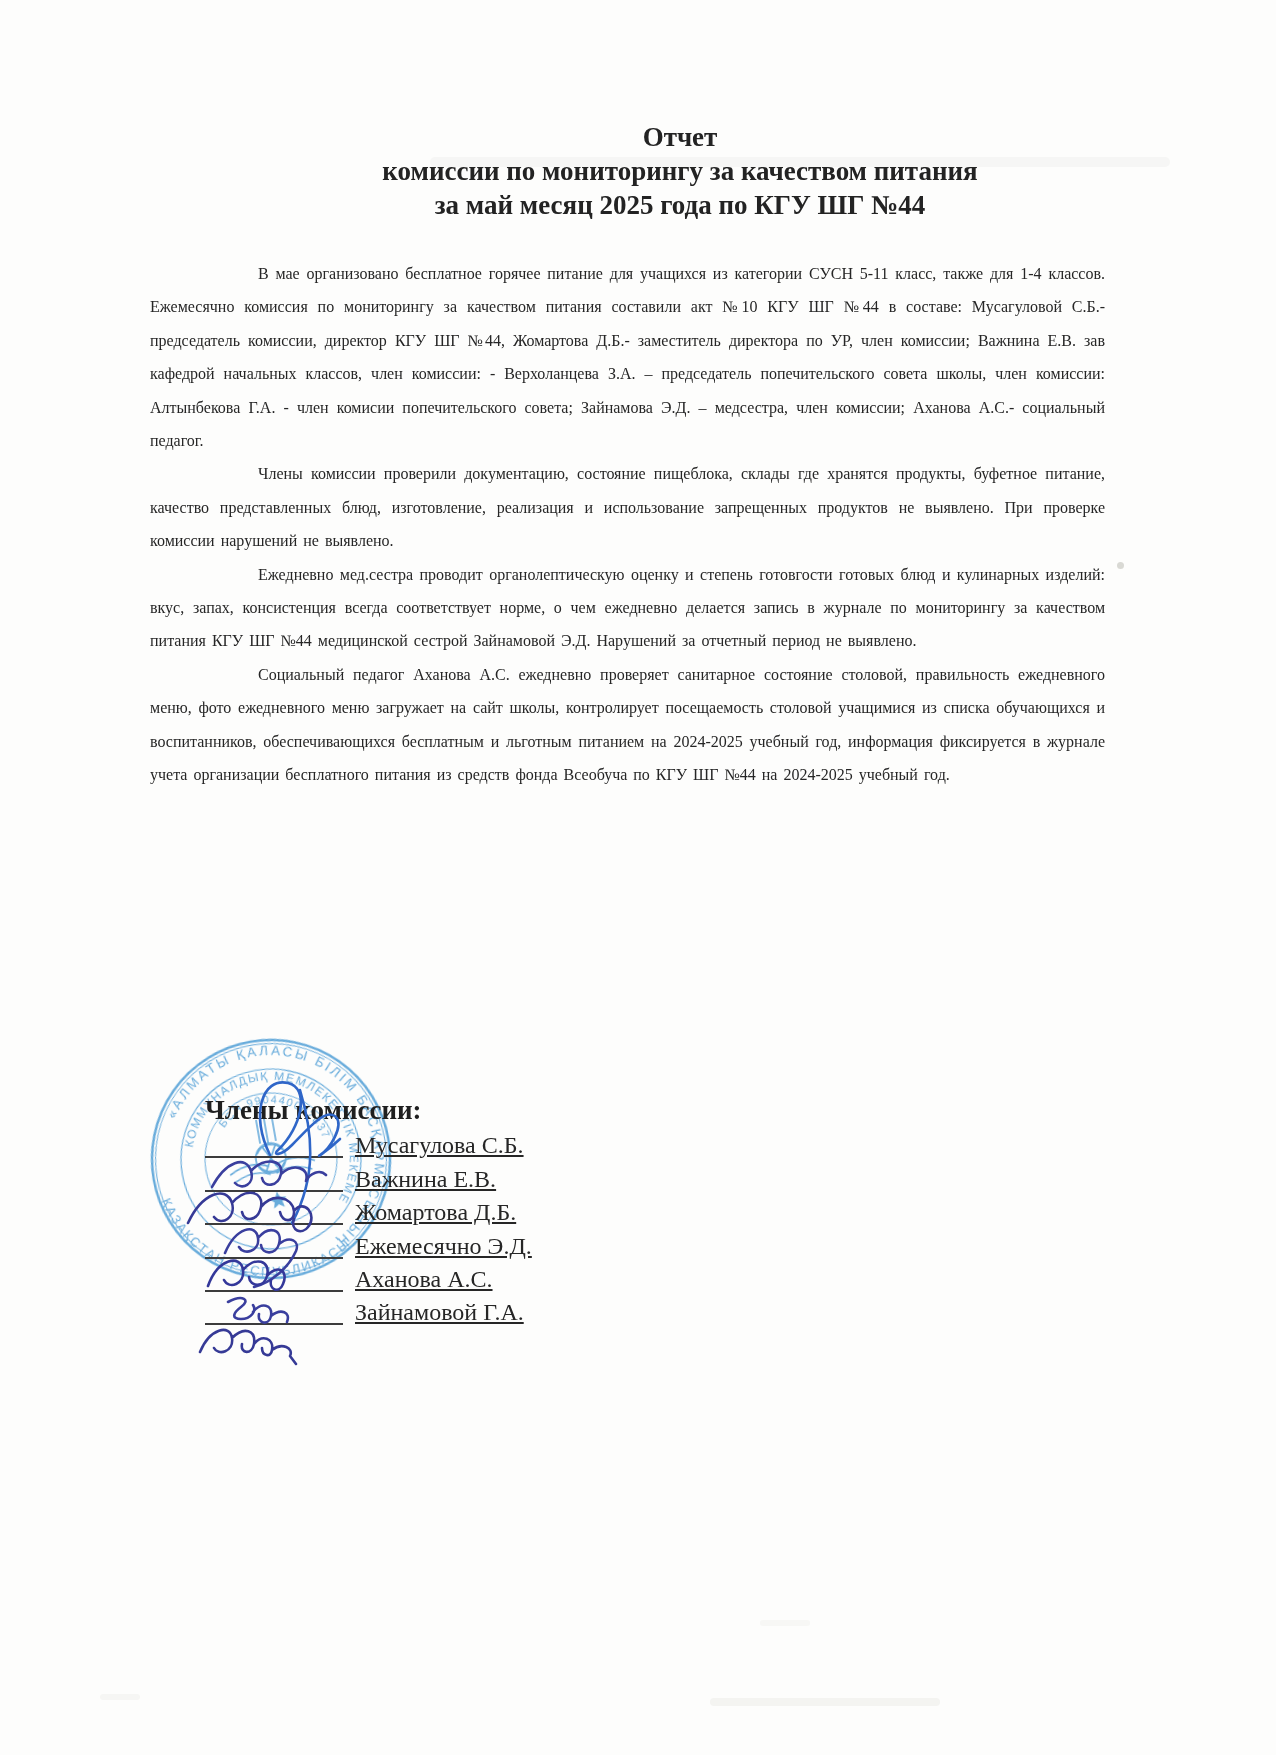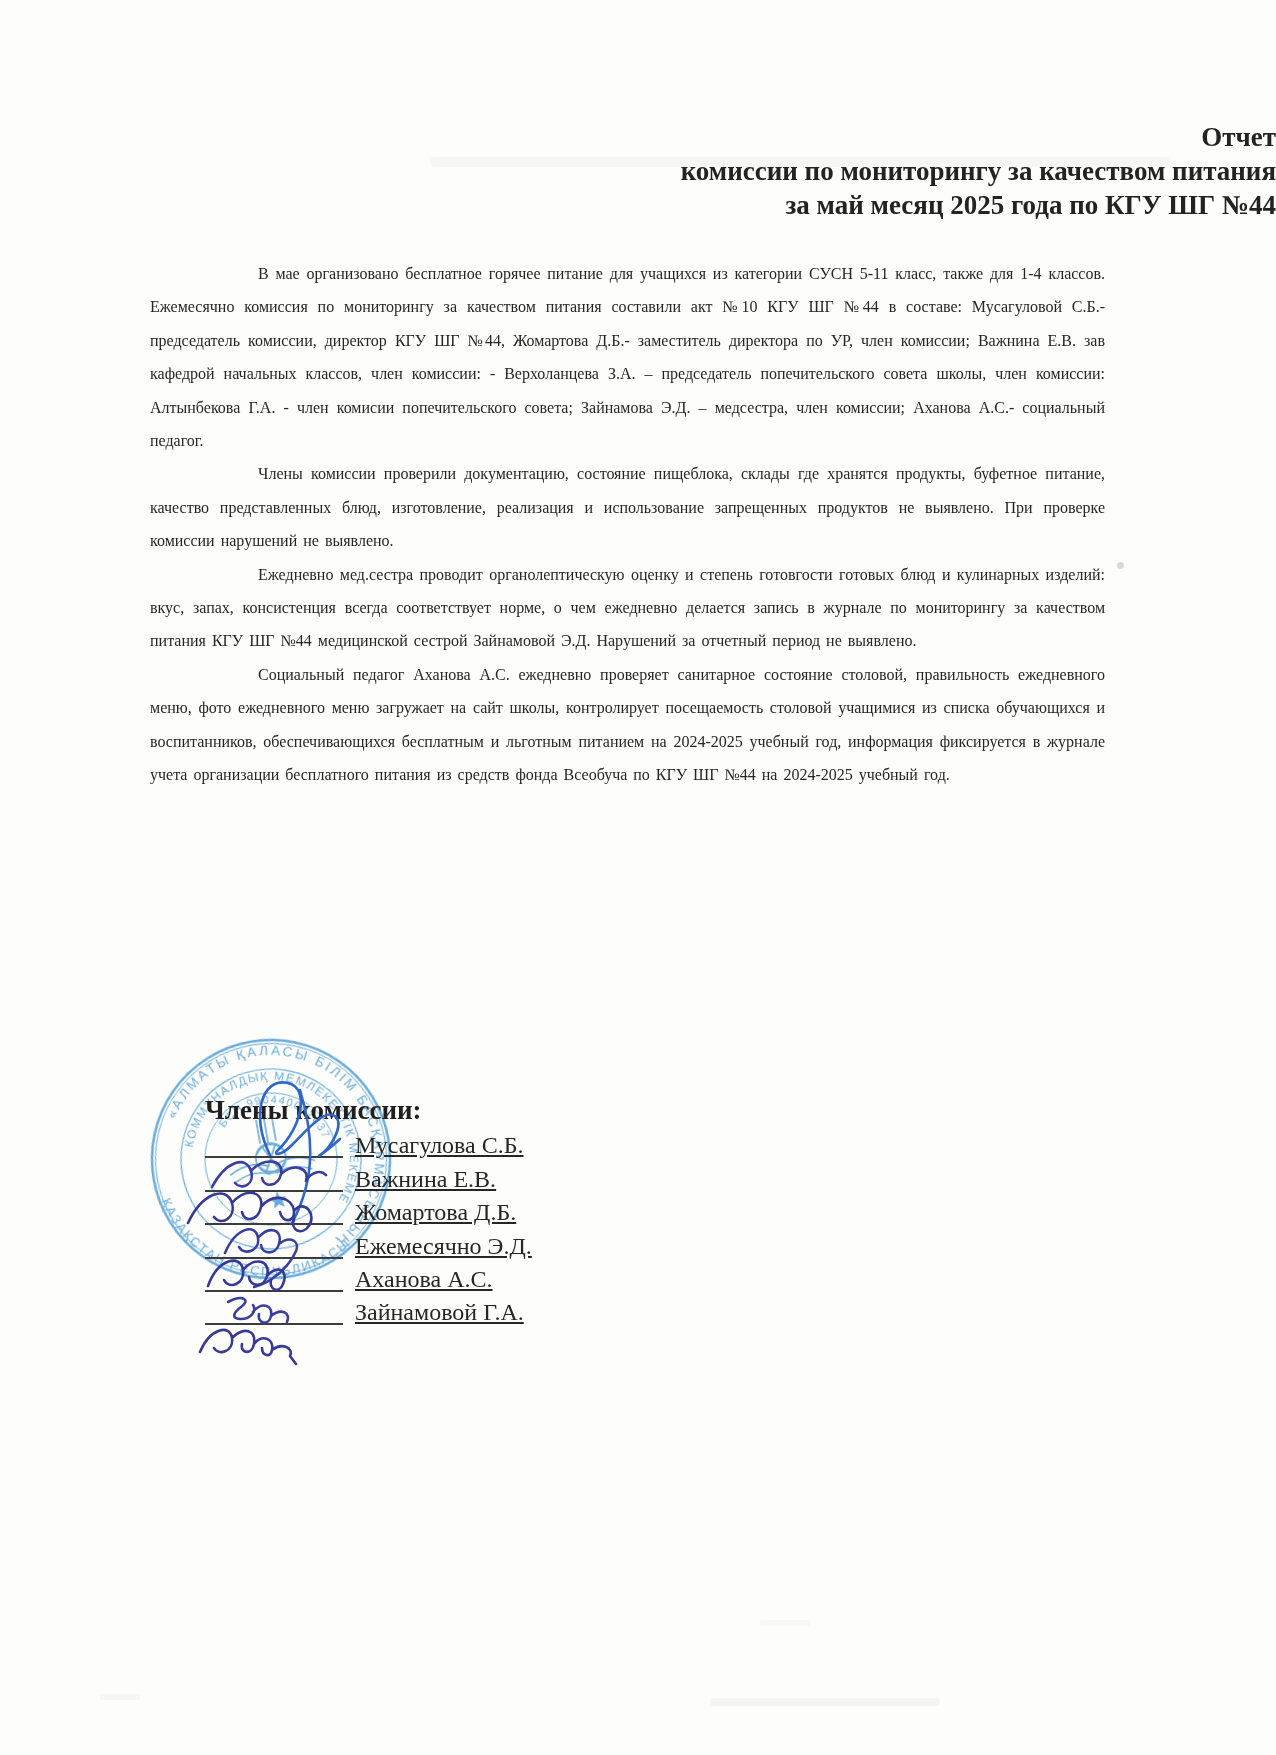--- a/index.html
+++ b/index.html
@@ -8,21 +8,21 @@
     position:relative;
     width:1276px;height:1755px;
     margin:0 auto;
     background:#fdfdfc;
     overflow:hidden;
     font-family:"Liberation Serif","DejaVu Serif",serif;
     color:#262626;
   }
   .title-block{
     position:absolute;left:84px;top:120px;width:1192px;
-    text-align:right;font-weight:bold;font-size:27px;line-height:34px;
+    text-align:center;font-weight:bold;font-size:27px;line-height:34px;
     color:#232323;
   }
   .body-text{
     position:absolute;left:150px;top:257px;width:955px;
     font-size:16px;line-height:33.4px;
     text-align:justify;
   }
   .body-text p{margin:0;text-indent:108px;word-spacing:2px;}
   
   .stamp{

